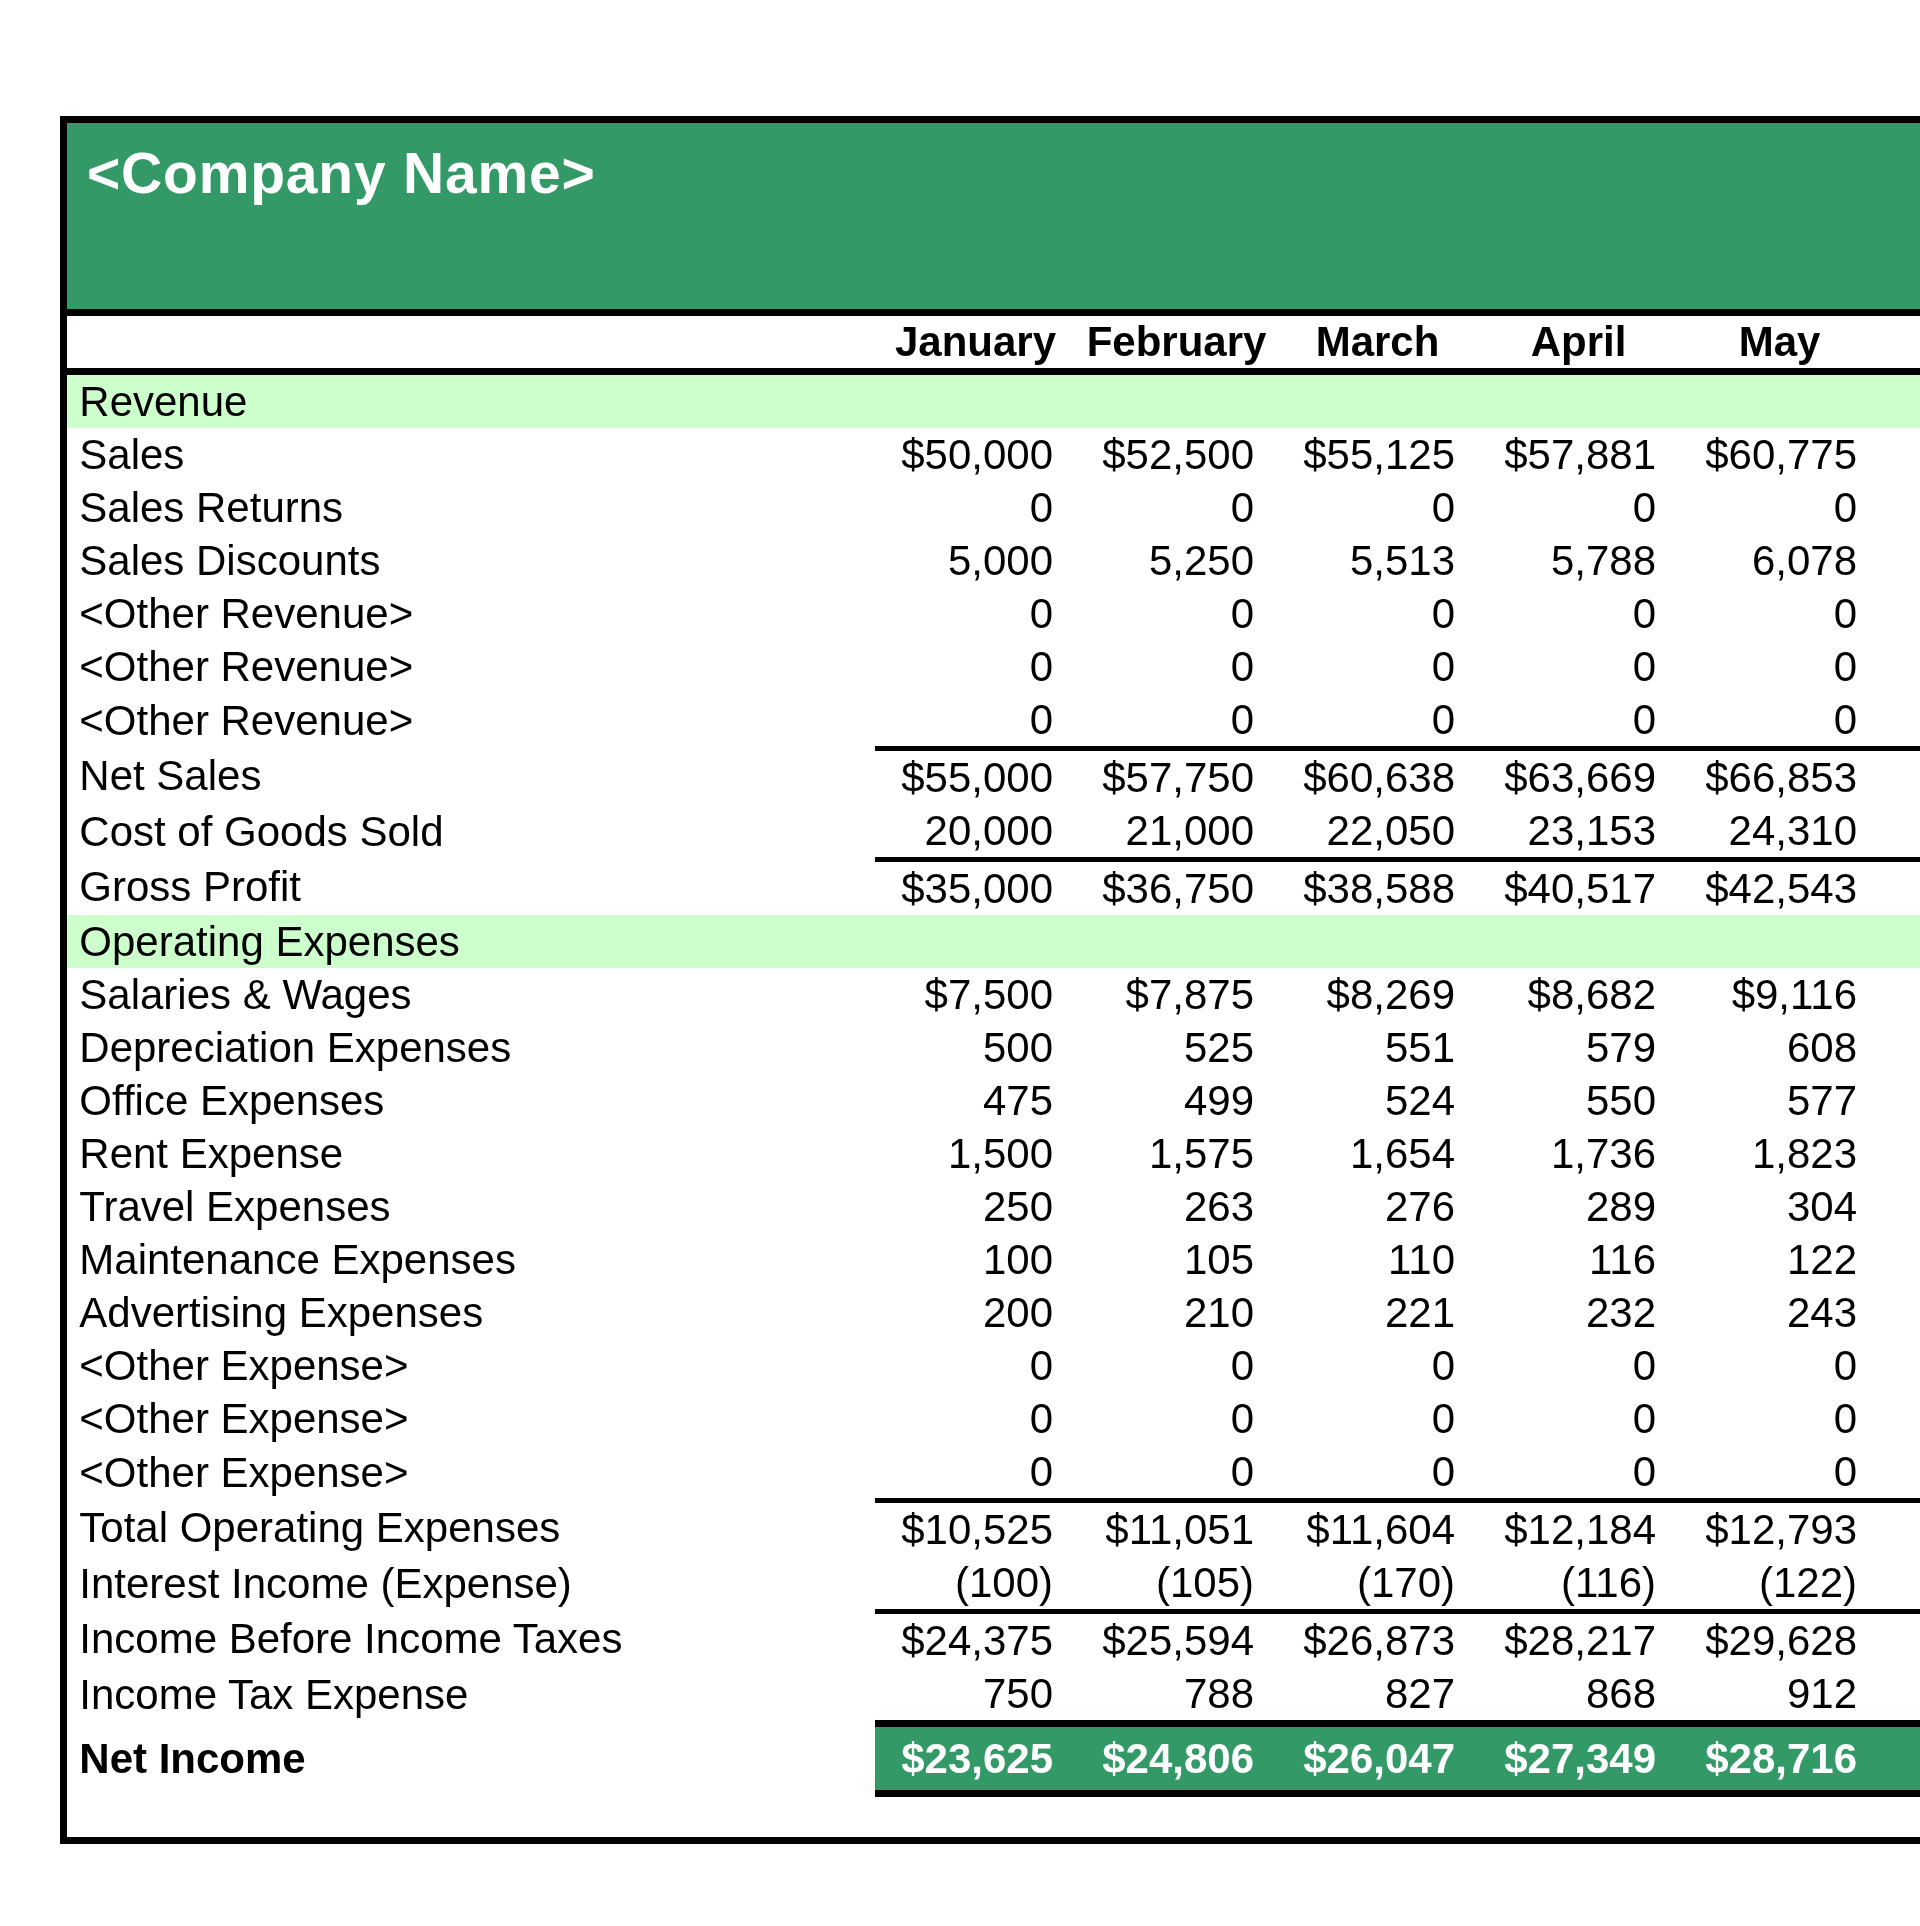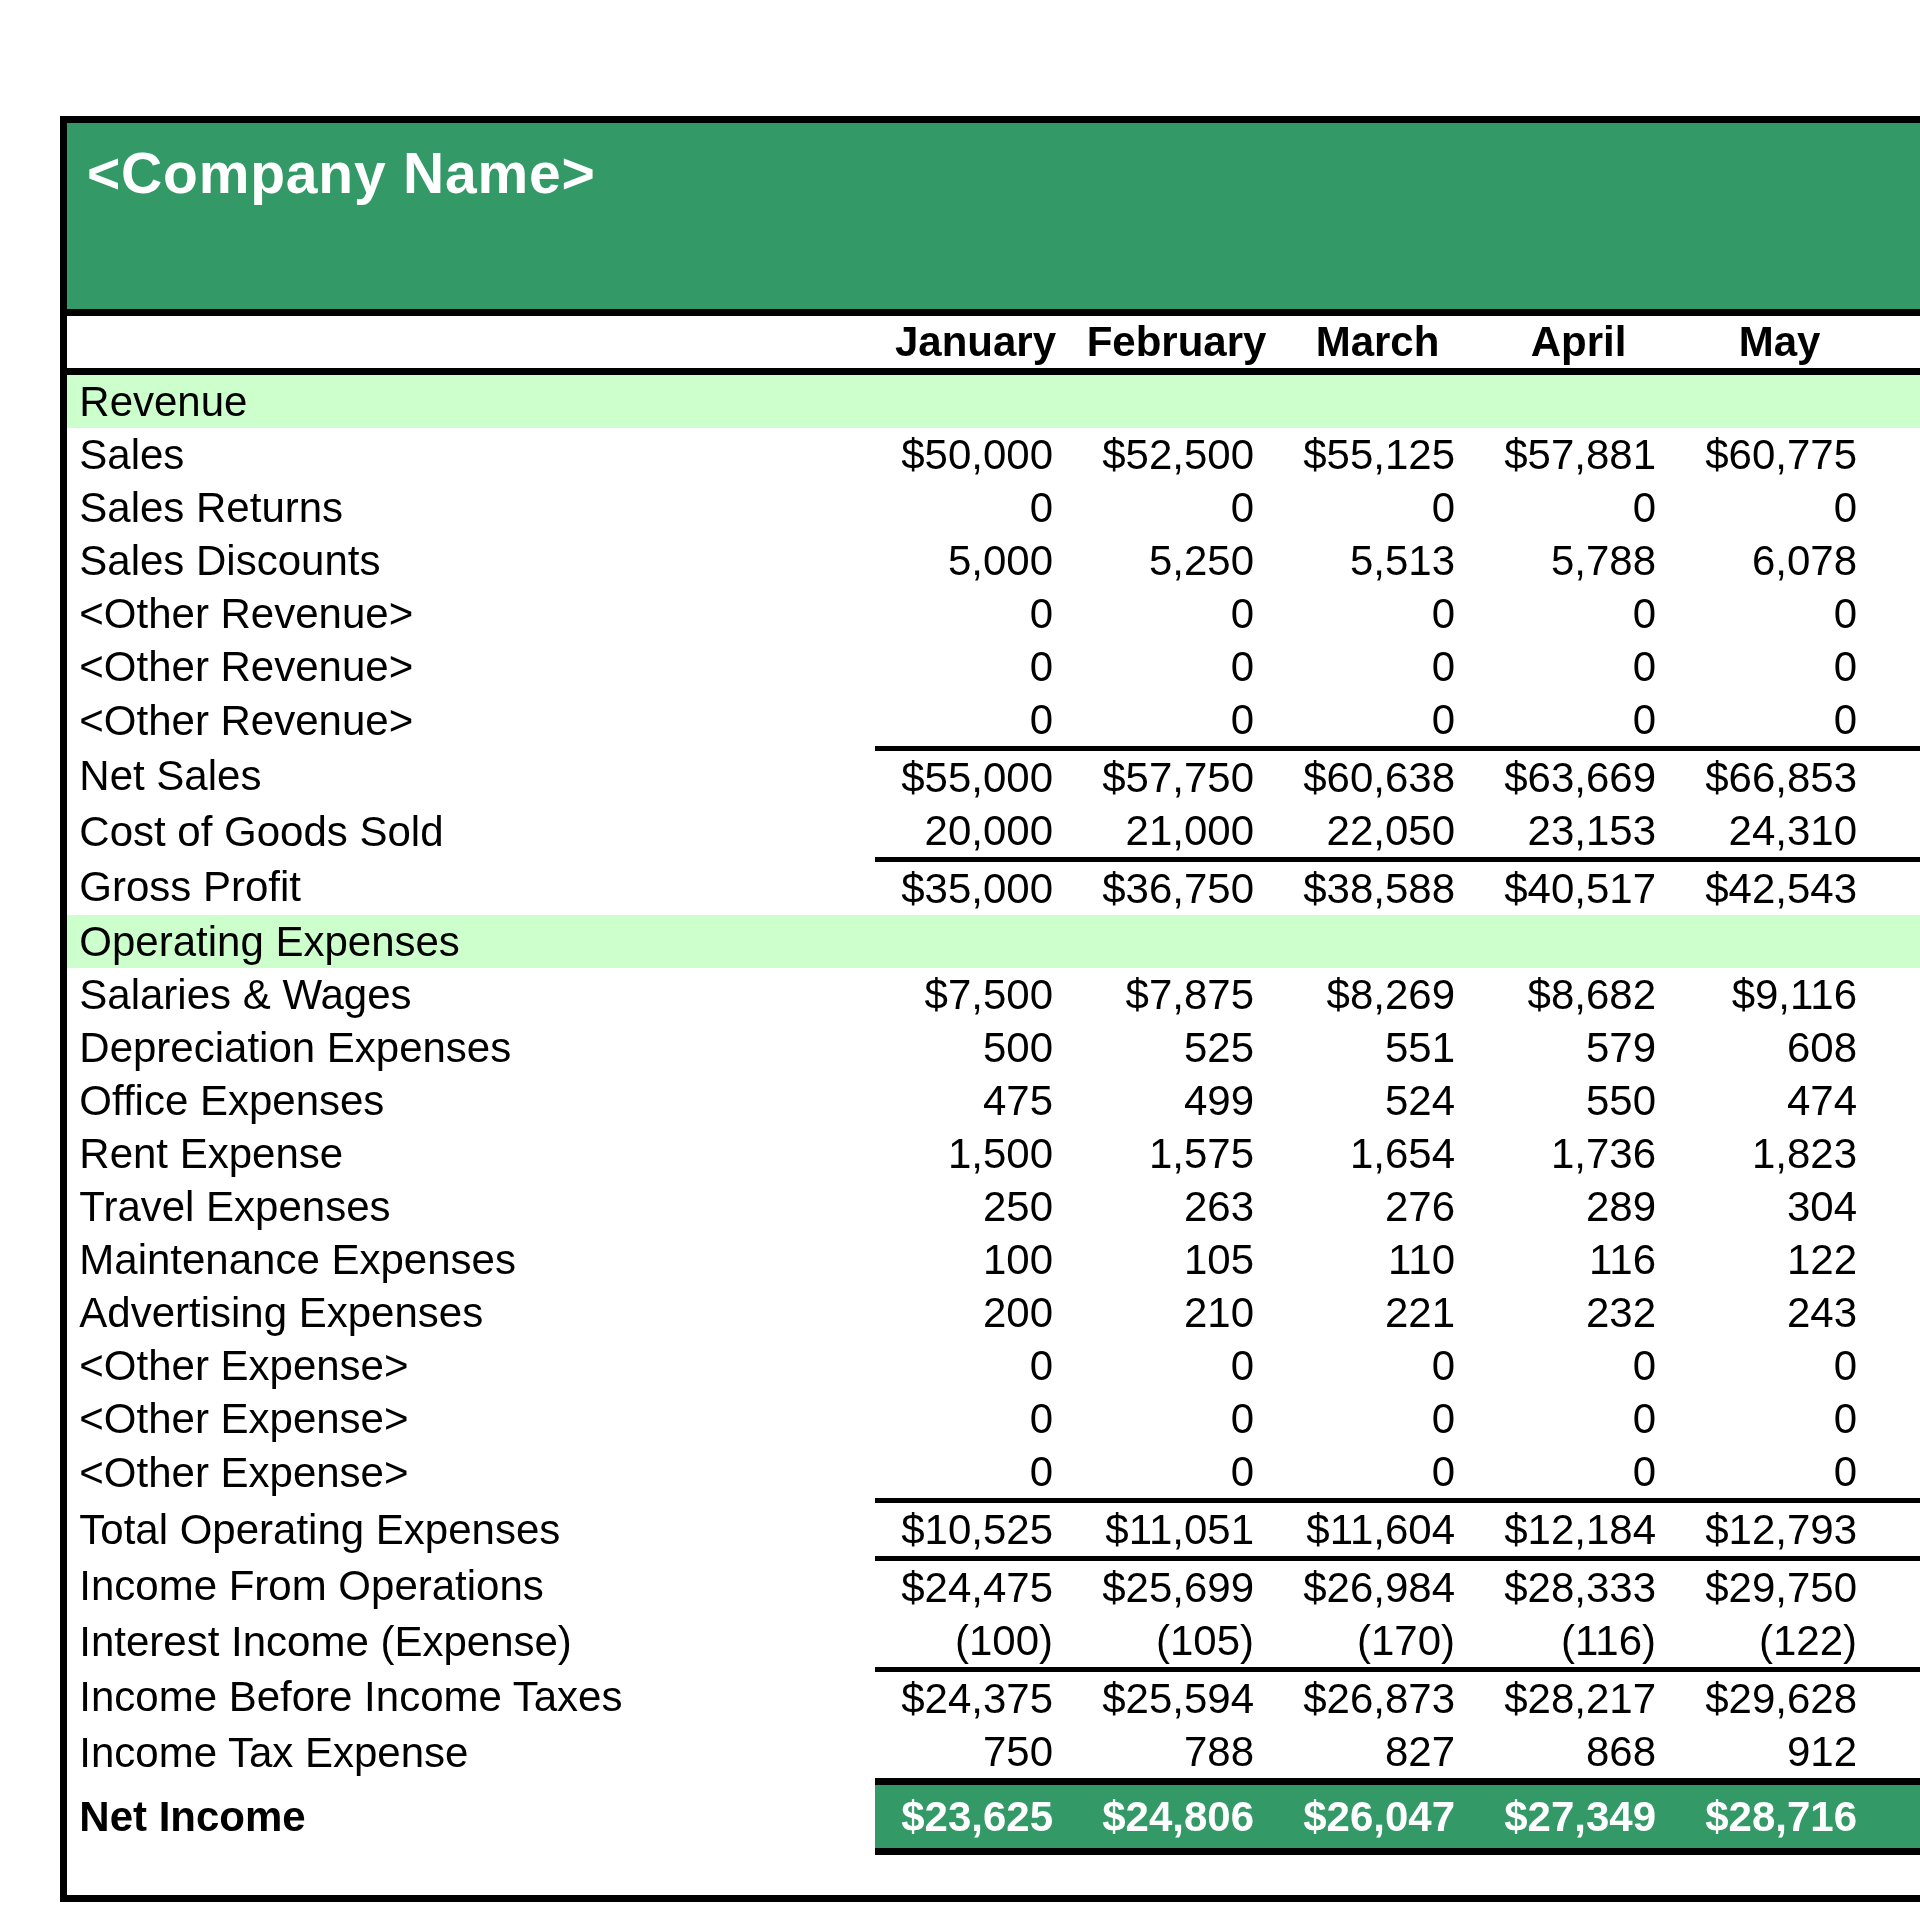--- a/index.html
+++ b/index.html
@@ -227,21 +227,21 @@
           <td class="val">579</td>
           <td class="val">608</td>
           <td class="stub"></td>
         </tr>
         <tr class="normal">
           <td class="label">Office Expenses</td>
           <td class="val">475</td>
           <td class="val">499</td>
           <td class="val">524</td>
           <td class="val">550</td>
-          <td class="val">474</td>
+          <td class="val">577</td>
           <td class="stub"></td>
         </tr>
         <tr class="normal">
           <td class="label">Rent Expense</td>
           <td class="val">1,500</td>
           <td class="val">1,575</td>
           <td class="val">1,654</td>
           <td class="val">1,736</td>
           <td class="val">1,823</td>
           <td class="stub"></td>
@@ -300,29 +300,20 @@
           <td class="val">0</td>
           <td class="stub"></td>
         </tr>
         <tr class="subtotal">
           <td class="label">Total Operating Expenses</td>
           <td class="val">$10,525</td>
           <td class="val">$11,051</td>
           <td class="val">$11,604</td>
           <td class="val">$12,184</td>
           <td class="val">$12,793</td>
-          <td class="stub"></td>
-        </tr>
-        <tr class="subtotal">
-          <td class="label">Income From Operations</td>
-          <td class="val">$24,475</td>
-          <td class="val">$25,699</td>
-          <td class="val">$26,984</td>
-          <td class="val">$28,333</td>
-          <td class="val">$29,750</td>
           <td class="stub"></td>
         </tr>
         <tr class="normal">
           <td class="label">Interest Income (Expense)</td>
           <td class="val">(100)</td>
           <td class="val">(105)</td>
           <td class="val">(170)</td>
           <td class="val">(116)</td>
           <td class="val">(122)</td>
           <td class="stub"></td>

